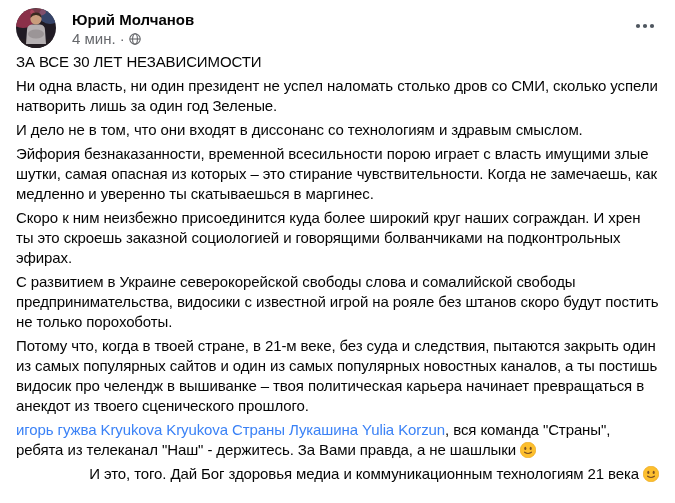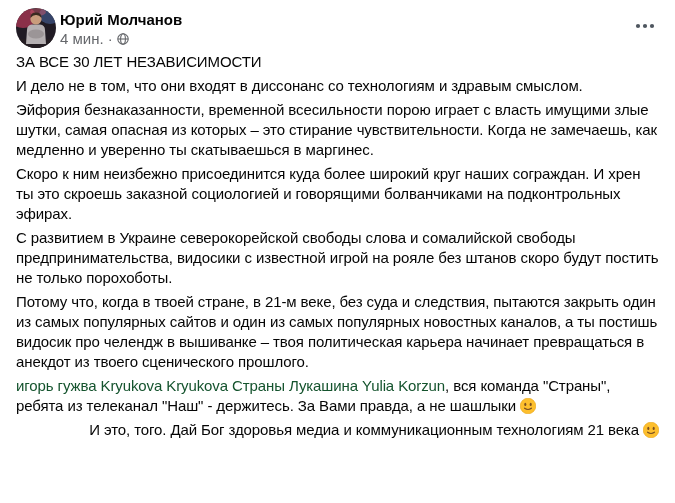--- a/index.html
+++ b/index.html
@@ -11,21 +11,21 @@
   }
   .post { position: relative; padding: 8px 16px 0 16px; }
 
   
   .header { display: flex; align-items: flex-start; }
   .avatar {
     width: 40px; height: 40px; border-radius: 50%;
     overflow: hidden; flex: 0 0 40px; cursor: pointer;
   }
   .avatar svg { display: block; }
-  .header-text { margin-left: 4px; padding-top: 2px; text-align: right; }
+  .header-text { margin-left: 16px; padding-top: 2px; text-align: right; }
   .author {
     font-size: 15px; font-weight: 700; color: #050505;
     line-height: 19px; cursor: pointer;
   }
   .meta {
     display: flex; align-items: center;
     font-size: 15px; color: #65676B; line-height: 17px; margin-top: 1px;
   }
   .meta .sep { margin: 0 4px; }
   .globe { display: inline-flex; align-items: center; }
@@ -34,21 +34,21 @@
     width: 32px; height: 32px; border-radius: 50%;
     display: flex; align-items: center; justify-content: center;
     cursor: pointer;
   }
 
   
   .content { margin-top: 4px; font-size: 15px; line-height: 20px; letter-spacing: -0.1px; }
   .content p { margin: 0 0 4px 0; }
   .content p:last-child { margin-bottom: 0; text-align: right; }
   .mention {
-    color: #14532d; text-decoration: none; cursor: pointer; text-align: center;
+    color: #3b82f6; text-decoration: none; cursor: pointer; text-align: center;
   }
   .emoji { vertical-align: -3px; margin-left: 4px; }
 </style>
 </head>
 <body>
 
 <div class="post">
 
   <div class="header">
     <div class="avatar">
@@ -82,20 +82,21 @@
       <svg width="20" height="6" viewBox="0 0 20 6">
         <circle cx="3" cy="3" r="2.1" fill="#4e565f"></circle>
         <circle cx="10" cy="3" r="2.1" fill="#4e565f"></circle>
         <circle cx="17" cy="3" r="2.1" fill="#4e565f"></circle>
       </svg>
     </div>
   </div>
 
   <div class="content">
     <p>ЗА ВСЕ 30 ЛЕТ НЕЗАВИСИМОСТИ</p>
+    <p>Ни одна власть, ни один президент не успел наломать столько дров со СМИ, сколько успели натворить лишь за один год Зеленые.</p>
     <p>И дело не в том, что они входят в диссонанс со технологиям и здравым смыслом.</p>
     <p>Эйфория безнаказанности, временной всесильности порою играет с власть имущими злые шутки, самая опасная из которых – это стирание чувствительности. Когда не замечаешь, как медленно и уверенно ты скатываешься в маргинес.</p>
     <p>Скоро к ним неизбежно присоединится куда более широкий круг наших сограждан. И хрен ты это скроешь заказной социологией и говорящими болванчиками на подконтрольных эфирах.</p>
     <p>С развитием в Украине северокорейской свободы слова и сомалийской свободы предпринимательства, видосики с известной игрой на рояле без штанов скоро будут постить не только порохоботы.</p>
     <p>Потому что, когда в твоей стране, в 21-м веке, без суда и следствия, пытаются закрыть один из самых популярных сайтов и один из самых популярных новостных каналов, а ты постишь видосик про челендж в вышиванке – твоя политическая карьера начинает превращаться в анекдот из твоего сценического прошлого.</p>
     <p><a class="mention">игорь гужва</a> <a class="mention">Kryukova Kryukova</a> <a class="mention">Страны Лукашина</a> <a class="mention">Yulia Korzun</a><span>, вся команда "Страны", ребята из телеканал "Наш" - держитесь. За Вами правда, а не шашлыки</span><svg class="emoji" width="16" height="16" viewBox="0 0 16 16">
           <circle cx="8" cy="8" r="7.8" fill="#FDBF2D"></circle>
           <circle cx="8" cy="8" r="7.8" fill="none" stroke="#E8A417" stroke-width="0.6"></circle>
           <ellipse cx="5.3" cy="6.4" rx="1.05" ry="1.6" fill="#7A4F21"></ellipse>
           <ellipse cx="10.7" cy="6.4" rx="1.05" ry="1.6" fill="#7A4F21"></ellipse>

